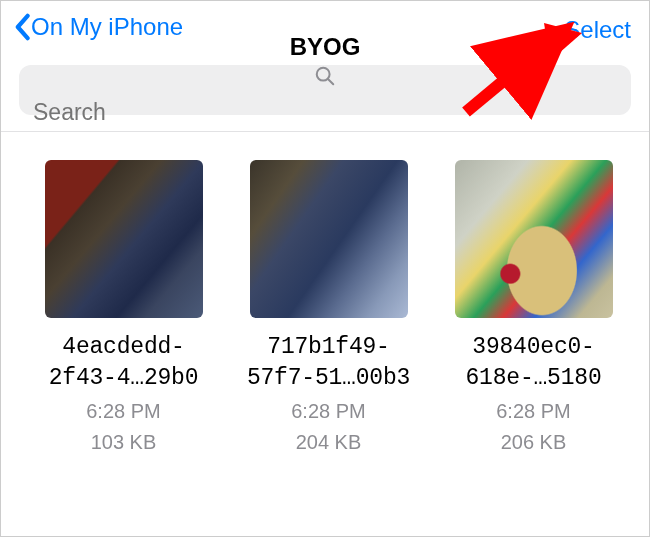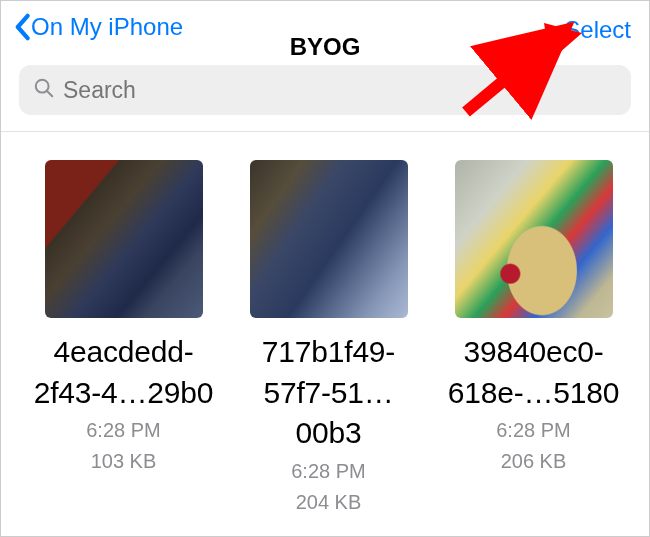--- a/index.html
+++ b/index.html
@@ -53,20 +53,21 @@
       padding: 8px 18px 14px 18px;
     }
     .search-bar {
       background: #eeeeef;
       border-radius: 12px;
       height: 50px;
       display: flex;
       align-items: center;
       padding: 0 14px;
       gap: 8px;
+      flex-direction: column;
     }
     .search-bar svg { width: 22px; height: 22px; }
     .search-bar input {
       border: none;
       background: transparent;
       font-size: 23px;
       color: #8e8e93;
       outline: none;
       width: 100%;
     }
@@ -101,26 +102,27 @@
     .th2 {
       background: linear-gradient(125deg, #3a342a 0%, #564d3b 20%, #3b4766 35%, #2a3a5f 55%, #5a6b8f 70%, #8899b8 85%, #aab9d4 100%);
     }
     .th3 {
       background:
         radial-gradient(circle at 35% 72%, #b61a2d 0%, #b61a2d 6%, transparent 7%),
         radial-gradient(ellipse at 55% 70%, #d9c07a 0%, #d9c07a 28%, transparent 29%),
         linear-gradient(130deg, #b0b4a8 0%, #cfd2c6 25%, #e9d46a 40%, #2aa05a 52%, #d93838 62%, #3366cc 73%, #bdb793 88%, #c9c2a0 100%);
     }
     .fname {
-      font-size: 30px;
+      font-size: 23px;
       color: #000;
       text-align: center;
       line-height: 1.35;
       letter-spacing: -0.2px;
       min-height: 62px;
+      font-family: Liberation Mono, monospace;
     }
     .meta-time {
       font-size: 20px;
       color: #8c8c91;
       text-align: center;
       margin-top: 6px;
     }
     .meta-size {
       font-size: 20px;
       color: #8c8c91;

